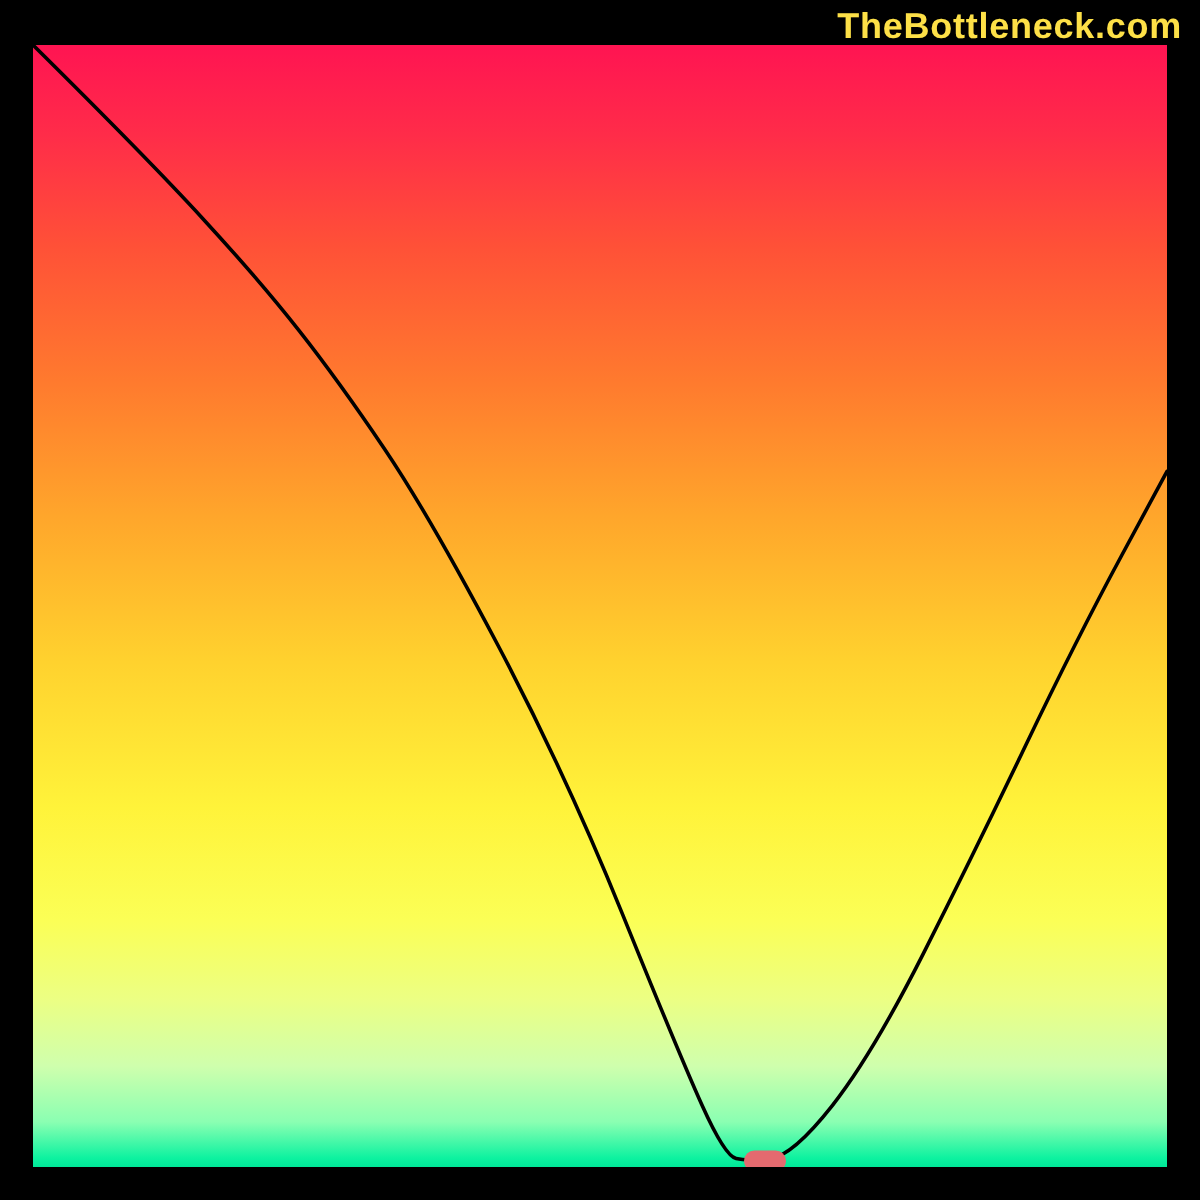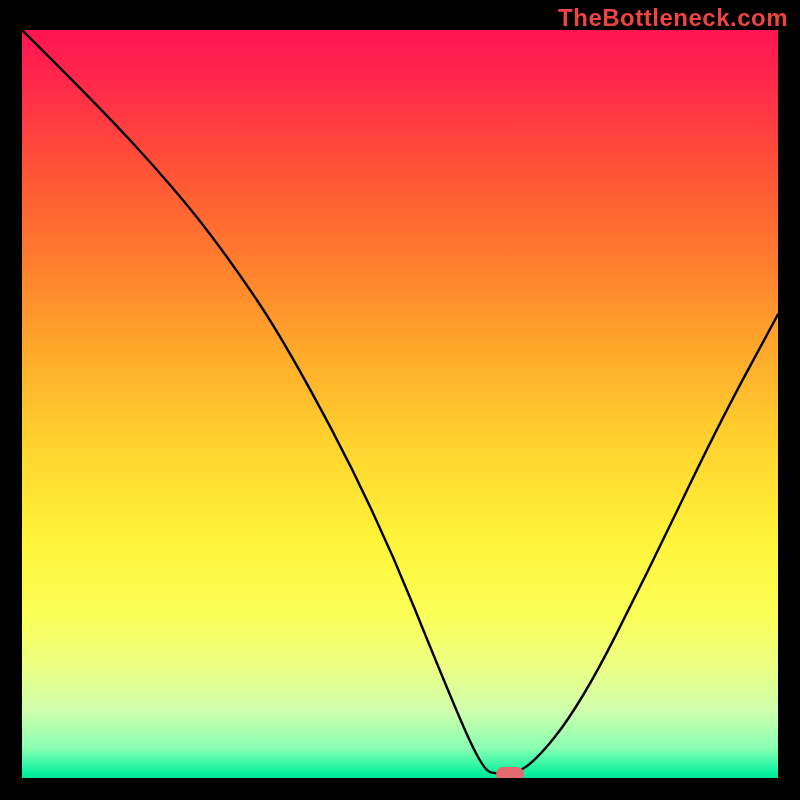--- a/index.html
+++ b/index.html
@@ -14,21 +14,21 @@
   .frame {
     position: relative;
     width: 800px;
     height: 800px;
     background: #000;
   }
   .watermark {
     position: absolute;
     top: 4px;
     right: 12px;
-    color: #ef4444;
+    color: #fde047;
     font-size: 24px;
     font-weight: 600;
     letter-spacing: 0.5px;
     user-select: none;
     z-index: 5;
   }
   .plot-area {
     position: absolute;
     left: 22px;
     top: 30px;

